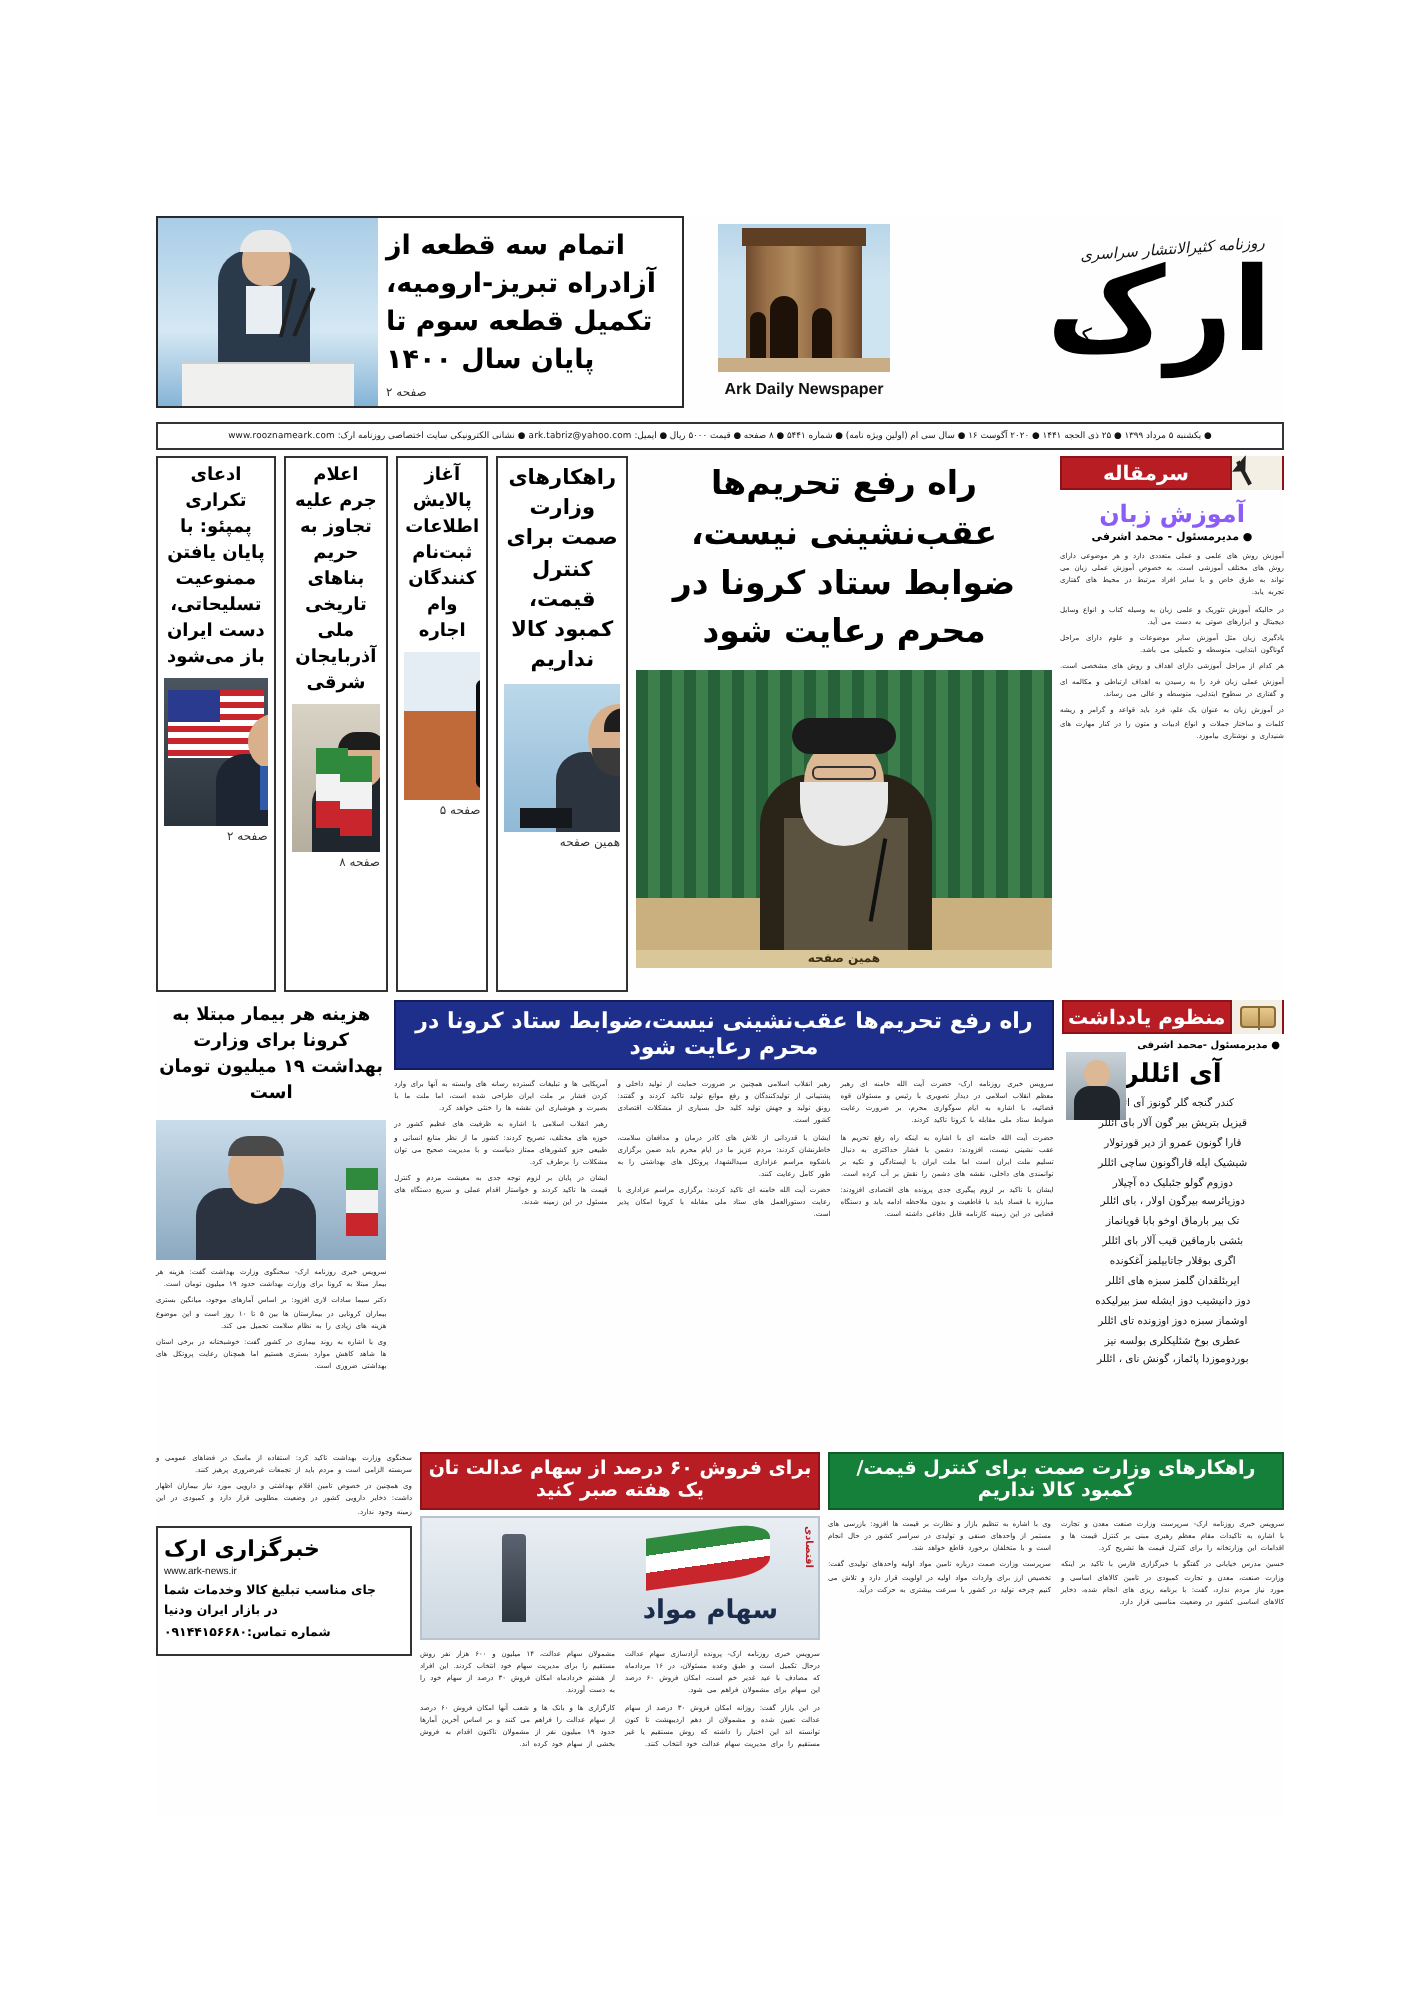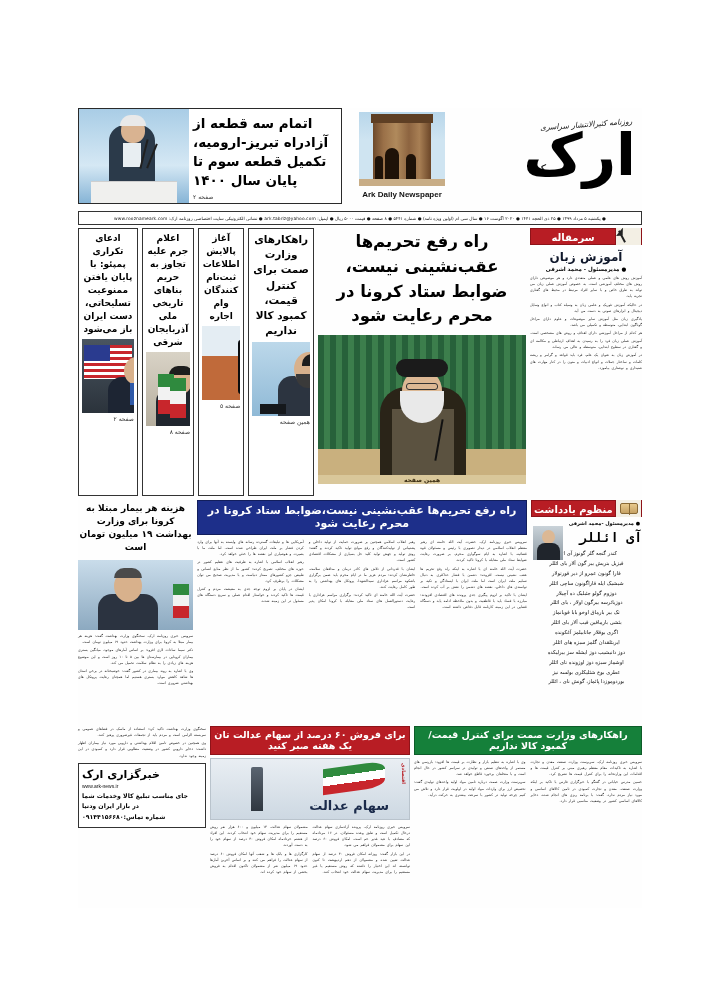--- a/index.html
+++ b/index.html
@@ -282,21 +282,21 @@
   }
   .book:after {
     content: "";
     position: absolute; left: 8px; top: 0;
     width: 1px; height: 11px; background: #8a6a35;
   }
   .edit-title {
     text-align: center;
     font-size: 12px;
     font-weight: bold;
-    color: #0f172a;
+    color: #8b5cf6;
     margin: 5px 0 2px;
   }
   .byline {
     text-align: center;
     font-size: 5.5px;
     font-weight: bold;
     color: #000;
     margin-bottom: 3px;
   }
   .tinytext {
@@ -451,22 +451,22 @@
     display: flex; flex-direction: row; gap: 5px;
     margin-top: 4px;
   }
   .cols3 .c { flex: 1; }
   .cols2 { display: flex; flex-direction: row; gap: 5px; margin-top: 4px; }
   .cols2 .c { flex: 1; }
 
   .poem-block { margin-top: 3px; position: relative; }
   .poem-byline { font-size: 5px; font-weight: bold; text-align: right; padding-right: 2px; }
   .poem-title {
-    font-size: 13px; font-weight: bold; text-align: right;
-    margin: 4px 0 3px; color: #000; font-family: Liberation Mono, monospace;
+    font-size: 13px; font-weight: bold; text-align: center;
+    margin: 4px 0 3px; color: #000;
   }
   .poem-portrait {
     position: absolute; left: 2px; top: 6px;
     width: 30px; height: 34px;
     background: linear-gradient(#c9d2d8,#8e9aa3);
     overflow: hidden;
   }
   .pp-head { position: absolute; left: 9px; top: 4px; width: 13px; height: 14px; border-radius: 50%; background: #dcb894; }
   .pp-body { position: absolute; left: 4px; top: 17px; width: 23px; height: 18px; background: #20252c; border-radius: 8px 8px 0 0; }
   .poem-lines {
@@ -781,21 +781,21 @@
           </div>
         </div>
       </div>
 
       <div class="bot-center">
         <div class="redhead2">برای فروش ۶۰ درصد از سهام عدالت تان یک هفته صبر کنید</div>
         <div class="sahm-graphic">
           <div class="sg-flagwave"></div>
           <div class="sg-post"></div>
           <div class="sg-side">اقتصادی</div>
-          <div class="sg-title">سهام عدالت</div>
+          <div class="sg-title">سهام مواد</div>
         </div>
         <div class="cols2">
           <div class="c tinytext">
             <p>سرویس خبری روزنامه ارک- پرونده آزادسازی سهام عدالت درحال تکمیل است و طبق وعده مسئولان، در ۱۶ مردادماه که مصادف با عید غدیر خم است، امکان فروش ۶۰ درصد این سهام برای مشمولان فراهم می شود.</p>
             <p>در این بازار گفت: روزانه امکان فروش ۳۰ درصد از سهام عدالت تعیین شده و مشمولان از دهم اردیبهشت تا کنون توانسته اند این اختیار را داشته که روش مستقیم یا غیر مستقیم را برای مدیریت سهام عدالت خود انتخاب کنند.</p>
           </div>
           <div class="c tinytext">
             <p>مشمولان سهام عدالت، ۱۴ میلیون و ۶۰۰ هزار نفر روش مستقیم را برای مدیریت سهام خود انتخاب کردند. این افراد از هشتم خردادماه امکان فروش ۳۰ درصد از سهام خود را به دست آوردند.</p>
             <p>کارگزاری ها و بانک ها و شعب آنها امکان فروش ۶۰ درصد از سهام عدالت را فراهم می کنند و بر اساس آخرین آمارها حدود ۱۹ میلیون نفر از مشمولان تاکنون اقدام به فروش بخشی از سهام خود کرده اند.</p>
           </div>

